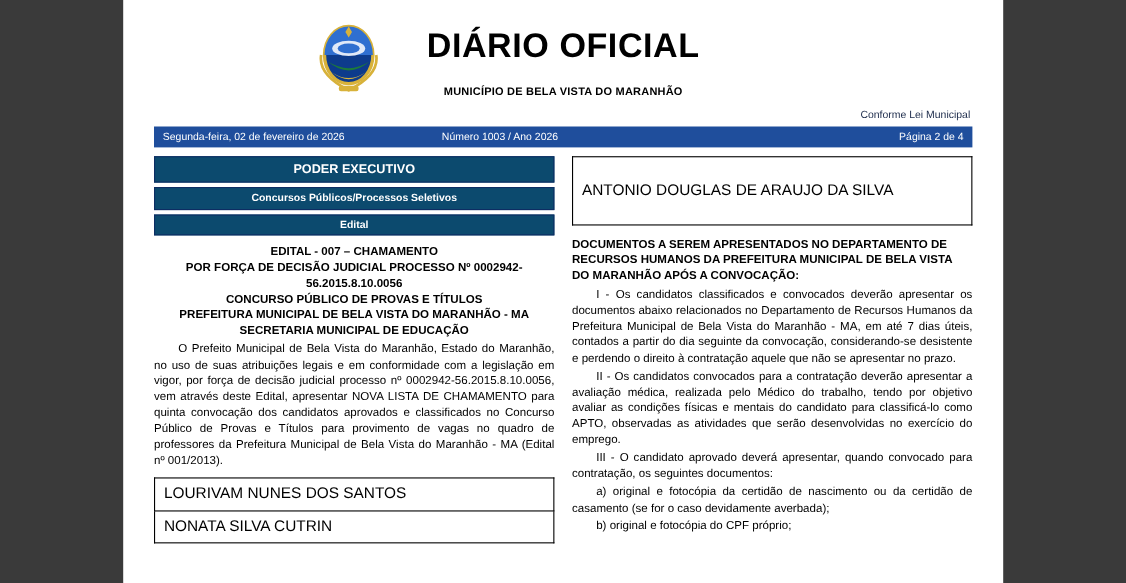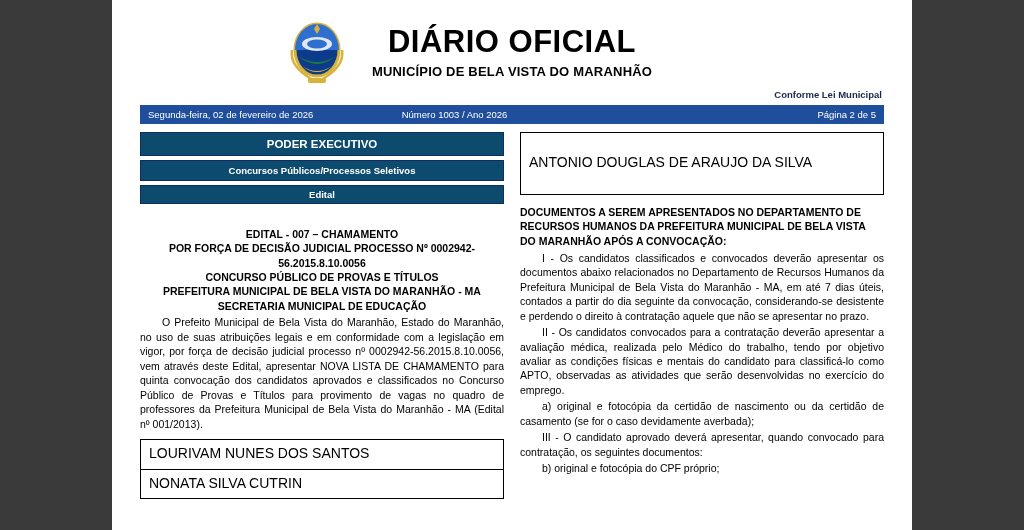--- a/index.html
+++ b/index.html
@@ -42,30 +42,30 @@
   .brasao svg { display: block; }
   .title-main {
     font-size: 31px;
     font-weight: bold;
     letter-spacing: 0.5px;
     color: #000;
     line-height: 1.05;
     margin: 0;
   }
   .title-sub {
-    font-size: 13px;
-    font-weight: bold;
-    color: #000;
-    margin-top: 5px;
+    font-size: 10px;
+    font-weight: bold;
+    color: #000;
+    margin-top: 19px;
     letter-spacing: 0.2px;
   }
   .conforme {
     text-align: right;
     font-size: 9.5px;
-    font-weight: bold;
+    font-weight: normal;
     color: #1b2a4a;
     margin-top: 10px;
     padding-right: 2px;
   }
 
   
   .infobar {
     margin-top: 5px;
     background: #1f4e9c;
     color: #ffffff;
@@ -106,21 +106,21 @@
   .bar.lvl2 { font-size: 9.5px; padding: 4px 2px; }
   .bar.lvl3 { font-size: 9.5px; padding: 3px 2px; }
 
   
   .center-bold {
     text-align: center;
     font-weight: bold;
     font-size: 10.5px;
     line-height: 1.38;
     color: #000;
-    margin-top: 23px;
+    margin-top: 8px;
   }
   .para {
     text-align: justify;
     font-size: 10.5px;
     line-height: 1.38;
     color: #000;
     text-indent: 22px;
     margin-top: 2px;
   }
 
@@ -171,21 +171,21 @@
         </svg>
       </div>
       <div class="title-main">DIÁRIO OFICIAL</div>
       <div class="title-sub">MUNICÍPIO DE BELA VISTA DO MARANHÃO</div>
       <div class="conforme">Conforme Lei Municipal</div>
     </div>
 
     <div class="infobar">
       <div class="left">Segunda-feira, 02 de fevereiro de 2026</div>
       <div class="center">Número 1003 / Ano 2026</div>
-      <div class="right">Página 2 de 5</div>
+      <div class="right">Página 2 de 4</div>
     </div>
 
     <div class="columns">
 
       <div class="col">
         <div class="bar lvl1">PODER EXECUTIVO</div>
         <div class="bar lvl2">Concursos Públicos/Processos Seletivos</div>
         <div class="bar lvl3">Edital</div>
 
         <div class="center-bold" style="white-space: pre-line;">EDITAL - 007 – CHAMAMENTO
@@ -215,20 +215,20 @@
               <tr>
             <td style="height:46px;">ANTONIO DOUGLAS DE ARAUJO DA SILVA</td>
           </tr>
         </tbody>
           </table>
 
         <div class="rc-heading">DOCUMENTOS A SEREM APRESENTADOS NO DEPARTAMENTO DE RECURSOS HUMANOS DA PREFEITURA MUNICIPAL DE BELA VISTA DO MARANHÃO APÓS A CONVOCAÇÃO:</div>
 
         <div class="para">I - Os candidatos classificados e convocados deverão apresentar os documentos abaixo relacionados no Departamento de Recursos Humanos da Prefeitura Municipal de Bela Vista do Maranhão - MA, em até 7 dias úteis, contados a partir do dia seguinte da convocação, considerando-se desistente e perdendo o direito à contratação aquele que não se apresentar no prazo.</div>
         <div class="para">II - Os candidatos convocados para a contratação deverão apresentar a avaliação médica, realizada pelo Médico do trabalho, tendo por objetivo avaliar as condições físicas e mentais do candidato para classificá-lo como APTO, observadas as atividades que serão desenvolvidas no exercício do emprego.</div>
+        <div class="para">III - O candidato aprovado deverá apresentar, quando convocado para contratação, os seguintes documentos:</div>
         <div class="para">a) original e fotocópia da certidão de nascimento ou da certidão de casamento (se for o caso devidamente averbada);</div>
-        <div class="para">III - O candidato aprovado deverá apresentar, quando convocado para contratação, os seguintes documentos:</div>
         <div class="para">b) original e fotocópia do CPF próprio;</div>
       </div>
 
     </div>
   </div>
 </div>
 
 </body></html>

